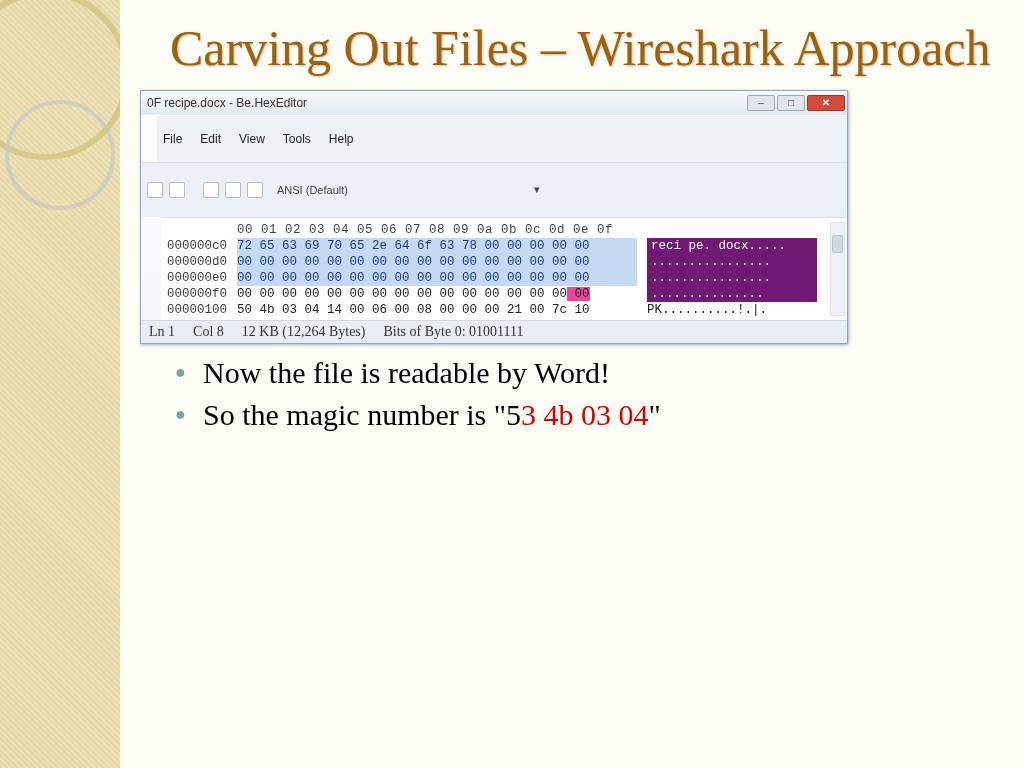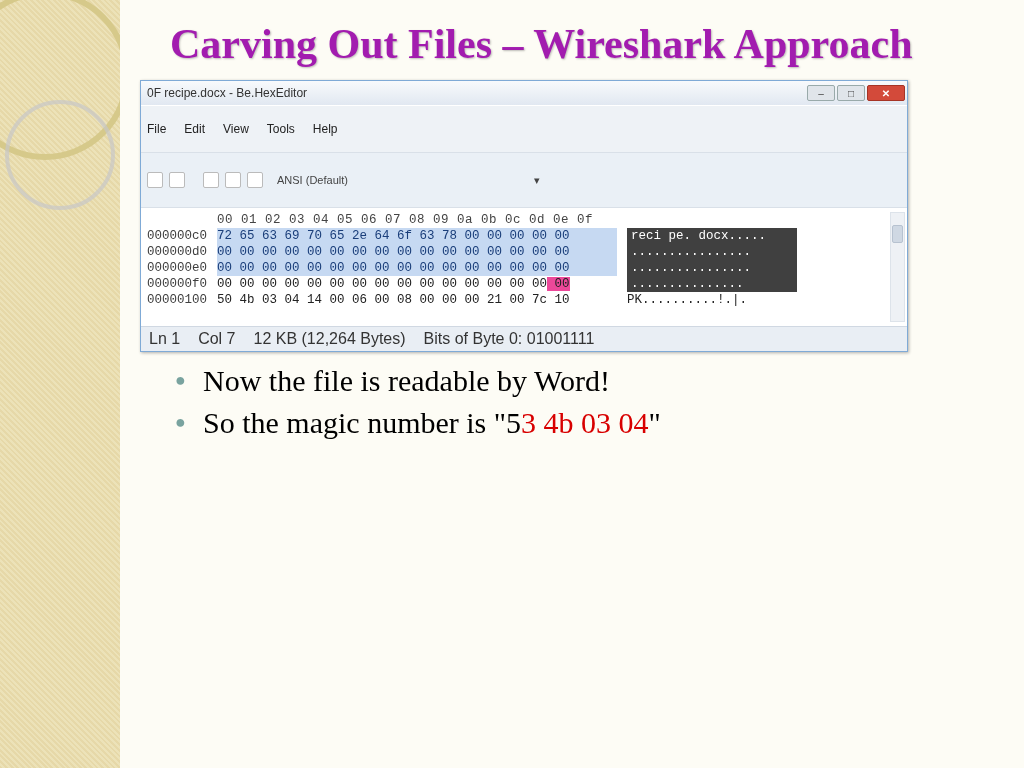--- a/index.html
+++ b/index.html
@@ -13,62 +13,62 @@
       repeating-linear-gradient(45deg,#e6d8a8 0 2px,#ece2b8 2px 4px),
       #e9dda8;
     position:relative;
   }
   .ring1,.ring2 { position:absolute; border-radius:50%; }
   .ring1 { width:170px;height:170px;left:-40px;top:-10px;border:6px solid #d6c98a; }
   .ring2 { width:110px;height:110px;left:5px;top:100px;border:4px solid #c8c8c8;opacity:.7; }
 
   .content { flex:1; padding:10px 30px 0 20px; background:#fdfcf5; height:768px; position:relative; }
 
-  h1 { color:#a21caf; font-family:Georgia,"Times New Roman",serif; font-weight:700; font-size:42px; line-height:1.15; margin:10px 0 12px 30px; text-shadow:1px 1px 2px rgba(0,0,0,.25); }
+  h1 { color:#a16207; font-family:Georgia,"Times New Roman",serif; font-weight:400; font-size:50px; line-height:1.15; margin:10px 0 12px 30px; text-shadow:1px 1px 2px rgba(0,0,0,.25); }
 
   .bullets { font-family:Georgia,"Times New Roman",serif; font-size:30px; color:#000; list-style:none; margin-left:35px; }
   .bullets li { position:relative; padding-left:28px; margin-bottom:8px; }
   .bullets li::before { content:"●"; color:#79a39f; position:absolute; left:0; top:6px; font-size:18px; }
   .red { color:#d80000; }
 
   
   .hex-win {
     margin:8px 0 12px 0;
-    width:768px;
+    width:708px;
     border:1px solid #7faad6;
     background:linear-gradient(#fdfdfd,#f3f6fa);
     font-size:12px;
     box-shadow:1px 1px 3px rgba(0,0,0,.3);
   }
   .titlebar { height:24px; background:linear-gradient(#f8fafc,#e1e8f1); display:flex; align-items:center; padding:0 2px 0 6px; font-size:12px; color:#333; }
   .titlebar .ttxt { flex:1; }
   .winbtns { display:flex; gap:2px; }
   .winbtn { width:28px;height:16px;border:1px solid #9aa;border-radius:2px;display:flex;align-items:center;justify-content:center;font-size:10px;color:#444;background:#e0e5ea; }
   .winbtn.close { background:#d34a3a;border-color:#a63425;color:#fff;font-weight:bold;width:38px; }
 
-  .menubar { padding:16px 6px; background:#eef2f6; font-size:12px; color:#222; display:flex; gap:18px; border-top:1px solid #fff; }
+  .menubar { padding:16px 6px; background:#eef2f6; font-size:12px; color:#222; display:flex; gap:18px; border-top:1px solid #fff;margin-left:16px; }
   .menubar span { cursor:default; }
 
   .toolbar { padding:19px 6px; background:#eaf0f6; display:flex; align-items:center; gap:6px; font-size:11px; color:#444; border-top:1px solid #d9e0e8; }
   .ticon { width:16px;height:16px;border:1px solid #bbb;background:#fff;border-radius:2px; display:inline-block; }
 
-  .hexbody { background:#fff; padding:4px 6px 18px 6px; font-family:Consolas,"Courier New",monospace; font-size:12.5px; line-height:16px; color:#222; position:relative; border-top:1px solid #d9e0e8; }
+  .hexbody { background:#fff; padding:4px 6px 2px 6px; font-family:Consolas,"Courier New",monospace; font-size:12.5px; line-height:16px; color:#222; position:relative; border-top:1px solid #d9e0e8;margin-left:20px; }
   .colhdr { color:#444; margin-left:70px; letter-spacing:.5px; }
   .hexline { display:flex; }
   .off { width:70px; color:#404040; }
   .bytes { width:400px; }
   .bytes.sel { background:#c6d9f2; color:#184; color:#104a8a; }
   .bytes.sel { color:#1a3e7a; font-weight:500; }
   .ascii { margin-left:10px; width:170px; }
-  .ascii.selbg { background:#404040; color:#fff; padding:0 4px; }
+  .ascii.selbg { background:#701a75; color:#fff; padding:0 4px; }
   .bytes .plain { background:#ec4899; color:#222; }
   .scrollbar { position:absolute; right:2px; top:4px; bottom:4px; width:15px; background:#eef1f5; border:1px solid #dde3ea; }
   .scroll-thumb { position:absolute; left:1px; top:12px; width:11px; height:18px; background:#cfd8e3; border:1px solid #b7c2d0; border-radius:2px; }
 
-  .statusbar { padding:3px 8px; background:#e9eef4; border-top:1px solid #d0d8e2; font-size:16px; color:#333; display:flex; gap:18px; }
+  .statusbar { padding:3px 8px; background:#e9eef4; border-top:1px solid #d0d8e2; font-size:14px; color:#333; display:flex; gap:18px;font-family:Liberation Serif, serif; }
   .statusbar span { white-space:nowrap; }
 </style>
 </head>
 <body>
 
 <div class="left-deco">
   <div class="ring1"></div>
   <div class="ring2"></div>
 </div>
 
@@ -133,21 +133,21 @@
         <span class="ascii">PK..........!.|.</span>
       </div>
 
       <div class="scrollbar">
         <div class="scroll-thumb"></div>
       </div>
     </div>
 
     <div class="statusbar">
       <span>Ln 1</span>
-      <span>Col 7</span>
+      <span>Col 8</span>
       <span>12 KB (12,264 Bytes)</span>
       <span>Bits of Byte 0: 01001111</span>
     </div>
   </div>
 
   <ul class="bullets">
     <li>Now the file is readable by Word!</li>
     <li>
       <span>So the magic number is "5</span><span class="red">3 4b 03 04</span><span>"</span>
     </li>

